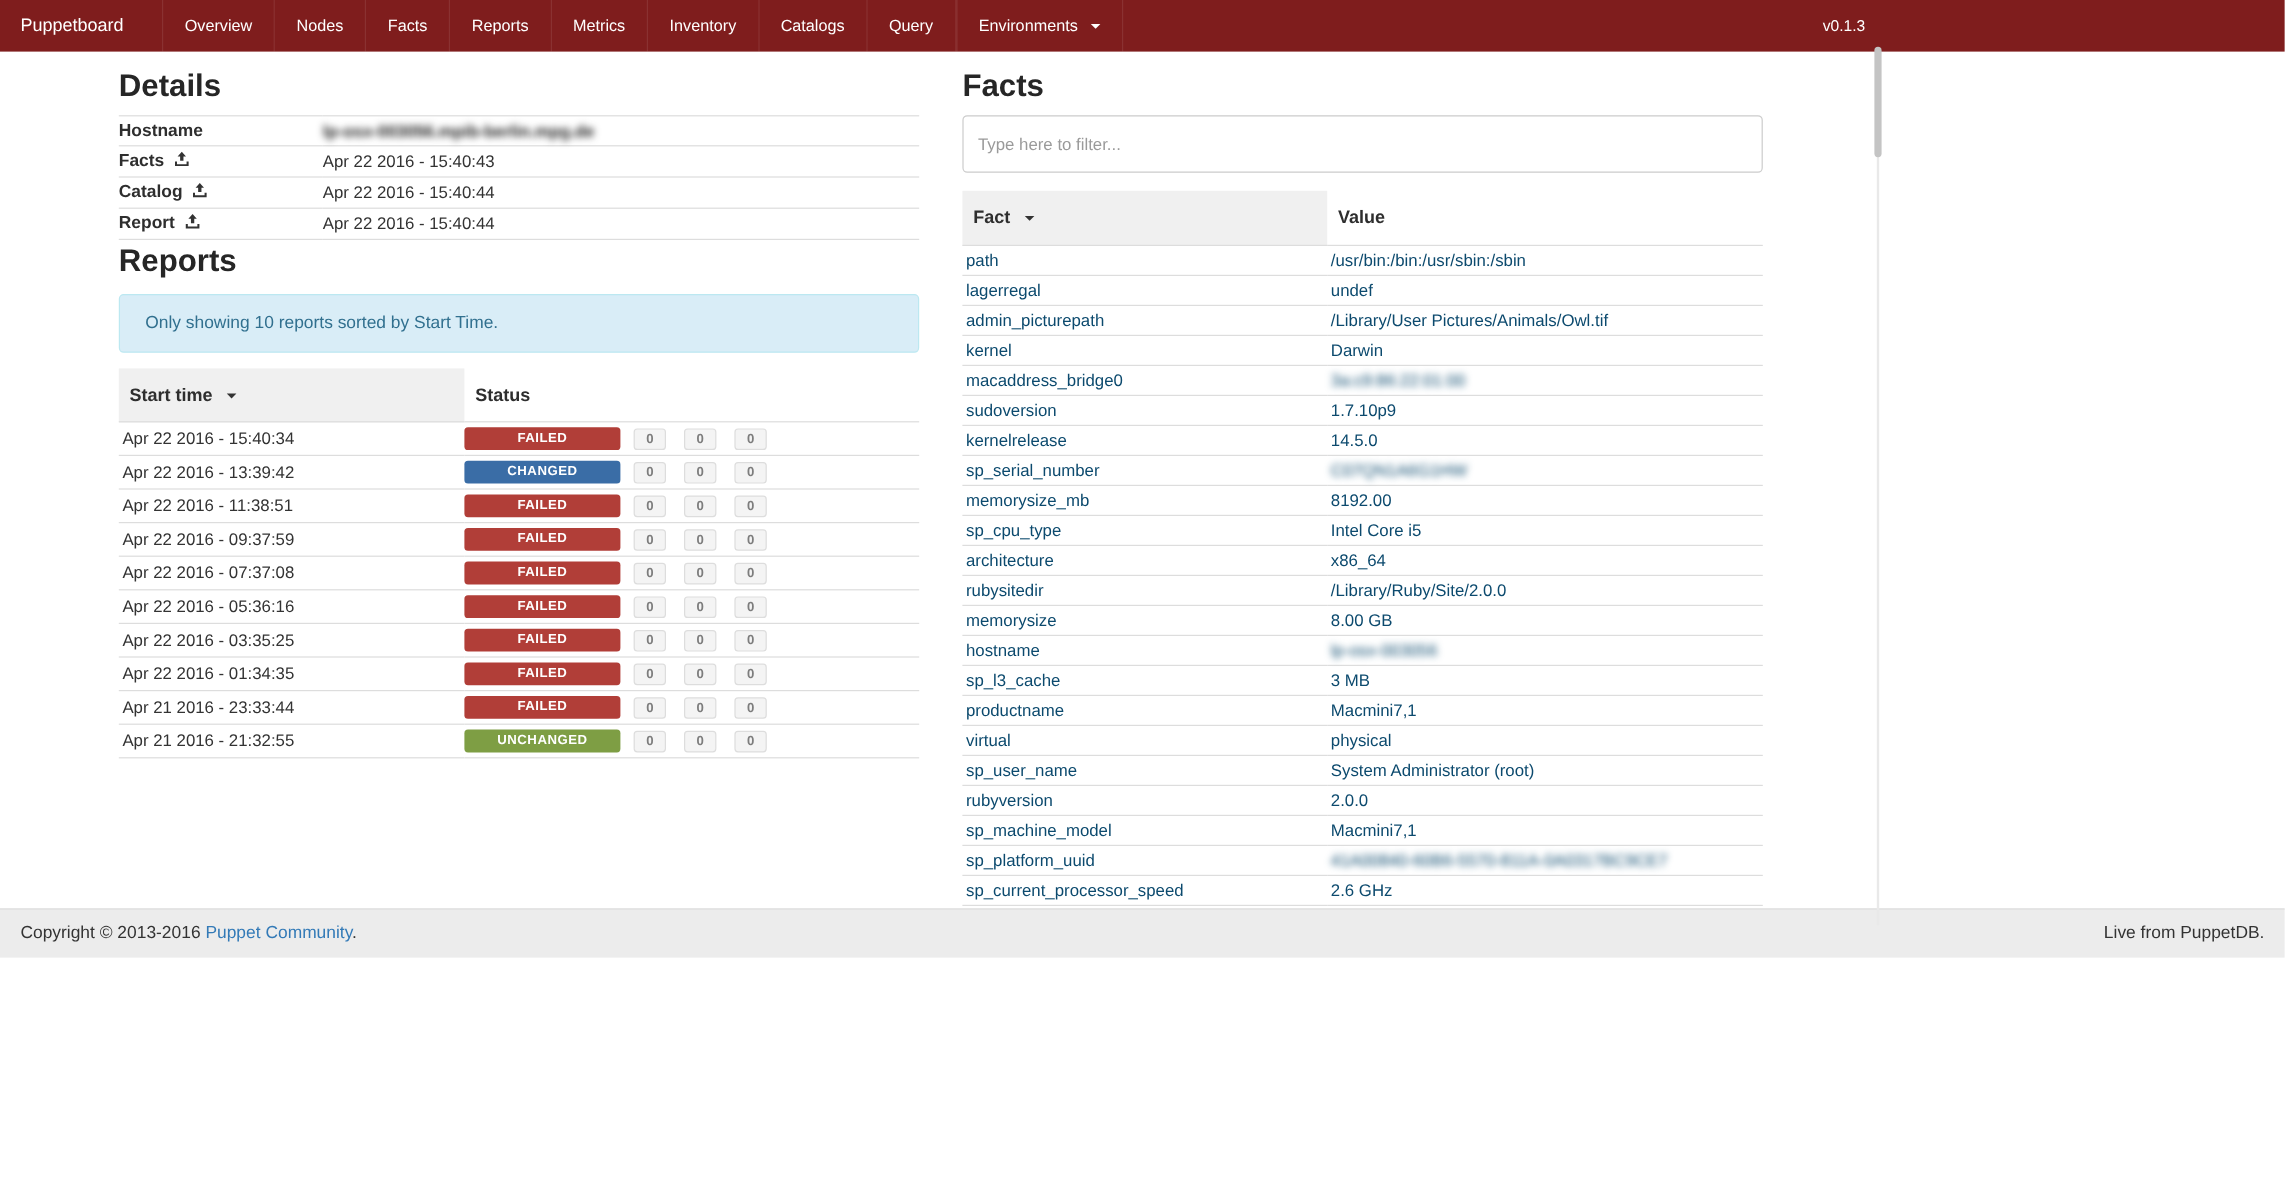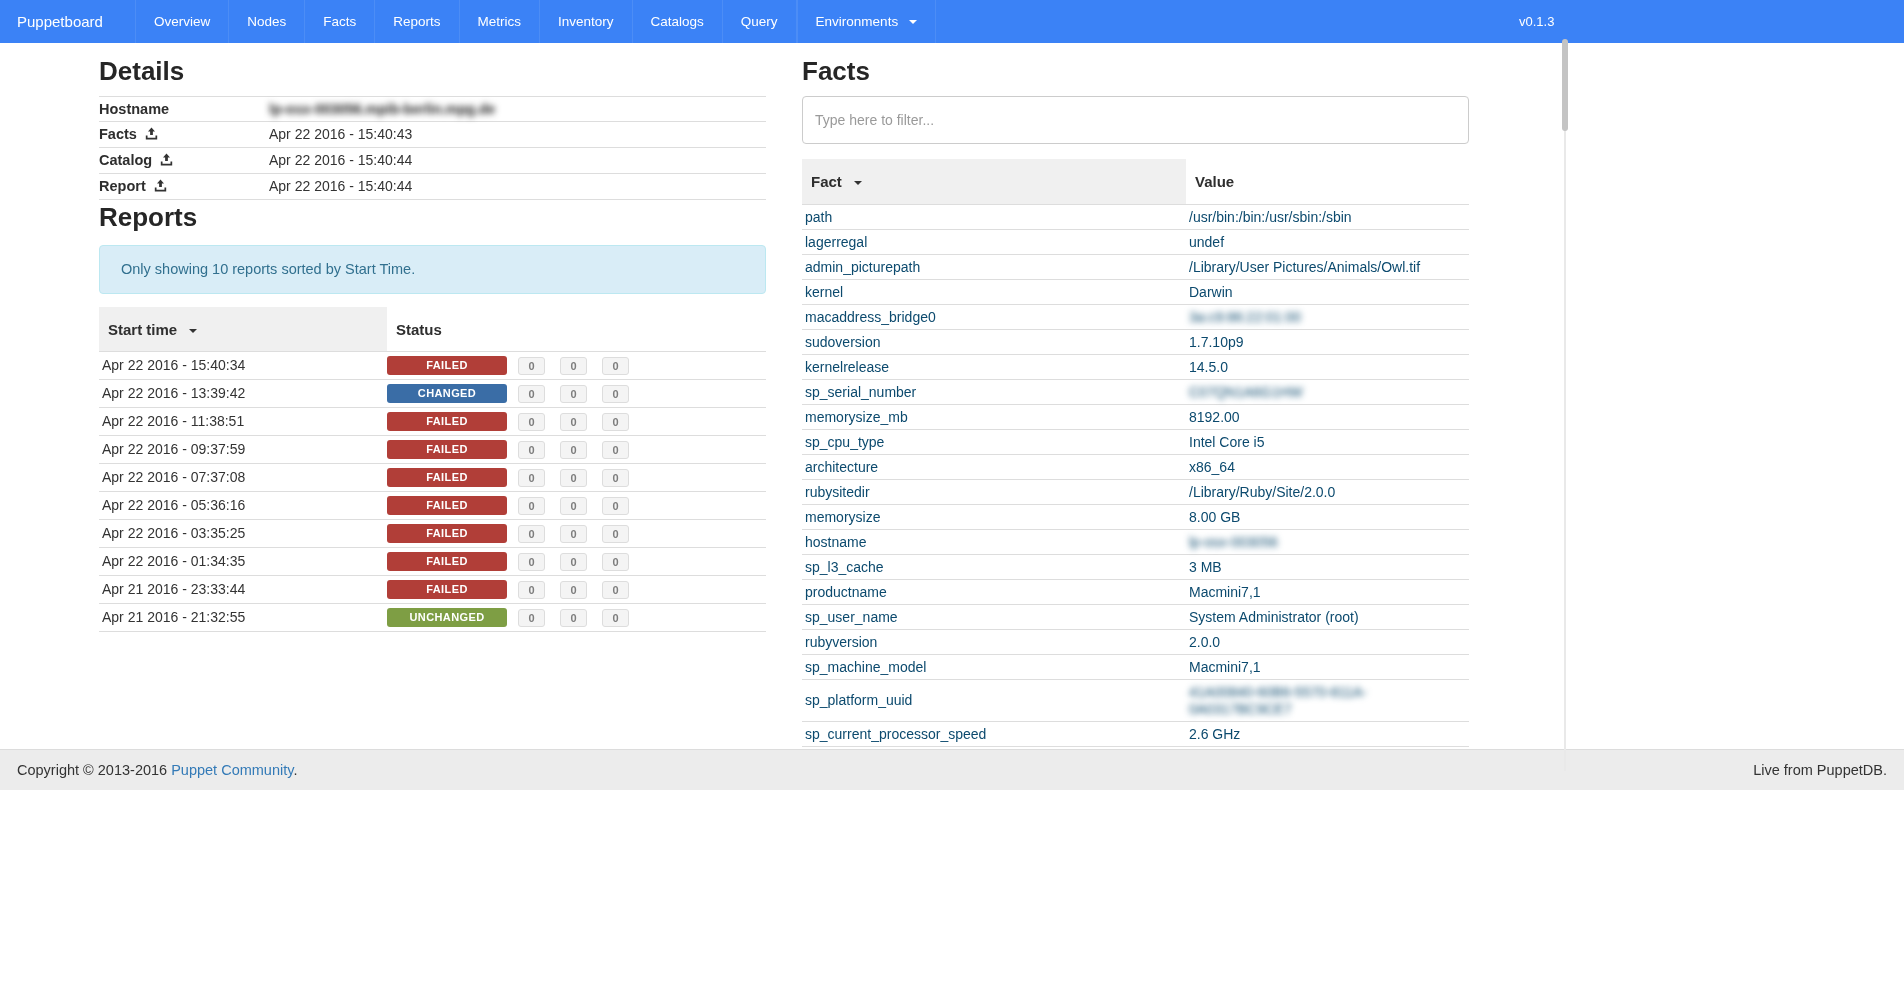--- a/index.html
+++ b/index.html
@@ -10,21 +10,21 @@
     position: relative;
     font-family: "Liberation Sans", "DejaVu Sans", sans-serif;
     font-size: 14px;
     color: #333;
     overflow-x: hidden;
   }
 
   
   .navbar {
     height: 43px;
-    background: #3b82f6;
+    background: #7f1d1d;
     display: flex;
     align-items: stretch;
     position: relative;
   }
   .brand {
     line-height: 43px;
     padding: 0 17px;
     margin-right: 15px;
     font-size: 15px;
     color: #fff;
@@ -95,35 +95,35 @@
     border-left: 4px solid transparent; border-right: 4px solid transparent;
     border-top: 4px solid #333;
     margin-left: 8px; vertical-align: middle;
   }
   .reports-table th { padding: 14px 9px 13px; }
   .reports-table th:first-child { width: 288px; }
   .reports-table td { padding: 5px 8px 5px 3px; line-height: 17px; border-bottom: 1px solid #ddd; color: #333; }
   .reports-table td.status-td { padding: 4px 0; }
   .status-cell { display: flex; align-items: center; }
   .badge-status {
-    display: inline-block; width: 120px; height: 19px;
+    display: inline-block; width: 130px; height: 19px;
     border-radius: 3px; color: #fff;
     font-size: 11px; font-weight: bold; letter-spacing: 0.4px;
     text-align: center; line-height: 19px;
   }
   .count-box {
     display: inline-block; width: 27px; height: 18px; margin-left: 15px;
     background: #f4f4f4; border: 1px solid #ddd; border-radius: 3px;
     color: #7d7d7d; font-size: 11px; font-weight: bold;
     text-align: center; line-height: 16px;
   }
   .count-box.first { margin-left: 11px; }
 
   .facts-table th { padding: 14px 9px; }
-  .facts-table th:first-child { width: 384px; margin-top: 21px; }
+  .facts-table th:first-child { width: 304px; margin-top: 21px; }
   .facts-table td { padding: 3.5px 8px 3.5px 3px; line-height: 17px; border-bottom: 1px solid #ddd; }
   a.lnk { color: #0c4a6e; text-decoration: none; cursor: pointer; }
   .blurred { filter: blur(3px); }
 
   
   .filter-input {
     width: 100%; height: 48px;
     border: 1px solid #ccc; border-radius: 4px;
     padding: 0 12px; font-size: 14px; color: #333;
     font-family: inherit; outline: none;
@@ -411,20 +411,24 @@
             </tr>
             <tr>
               <td><a class="lnk">sp_l3_cache</a></td>
               <td><a class="lnk">3 MB</a></td>
             </tr>
             <tr>
               <td><a class="lnk">productname</a></td>
               <td><a class="lnk">Macmini7,1</a></td>
             </tr>
             <tr>
+              <td><a class="lnk">virtual</a></td>
+              <td><a class="lnk">physical</a></td>
+            </tr>
+            <tr>
               <td><a class="lnk">sp_user_name</a></td>
               <td><a class="lnk">System Administrator (root)</a></td>
             </tr>
             <tr>
               <td><a class="lnk">rubyversion</a></td>
               <td><a class="lnk">2.0.0</a></td>
             </tr>
             <tr>
               <td><a class="lnk">sp_machine_model</a></td>
               <td><a class="lnk">Macmini7,1</a></td>

